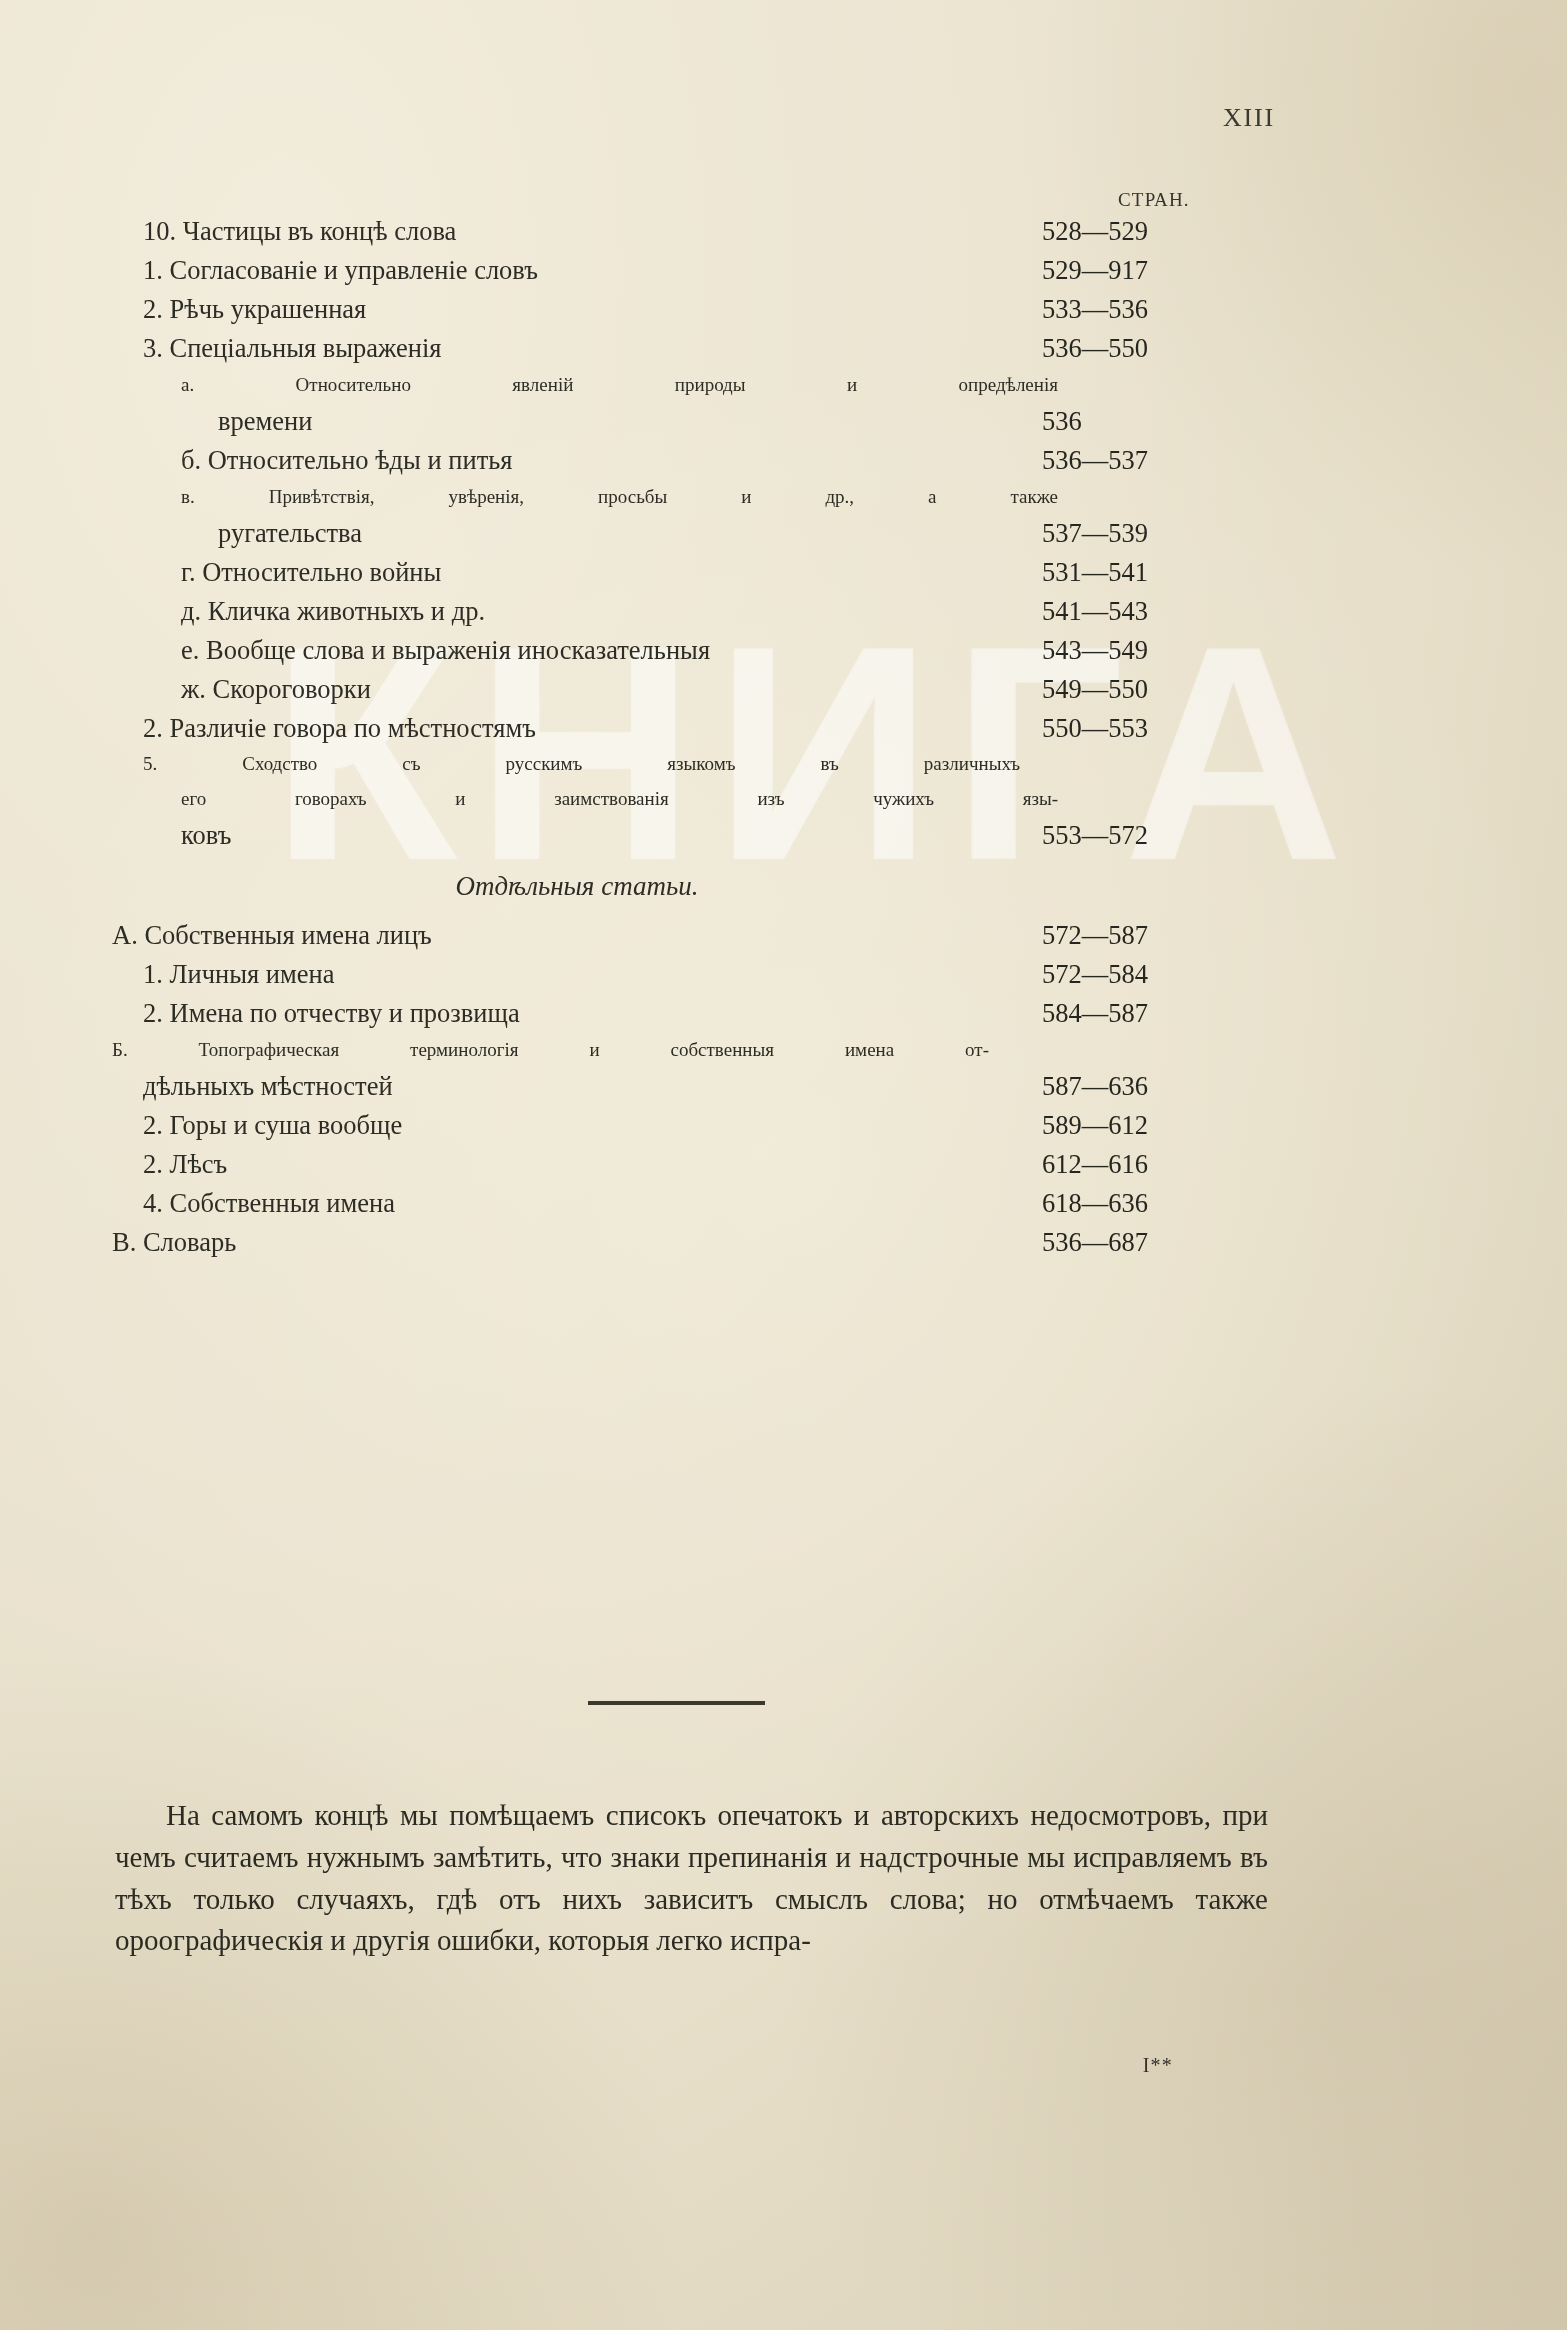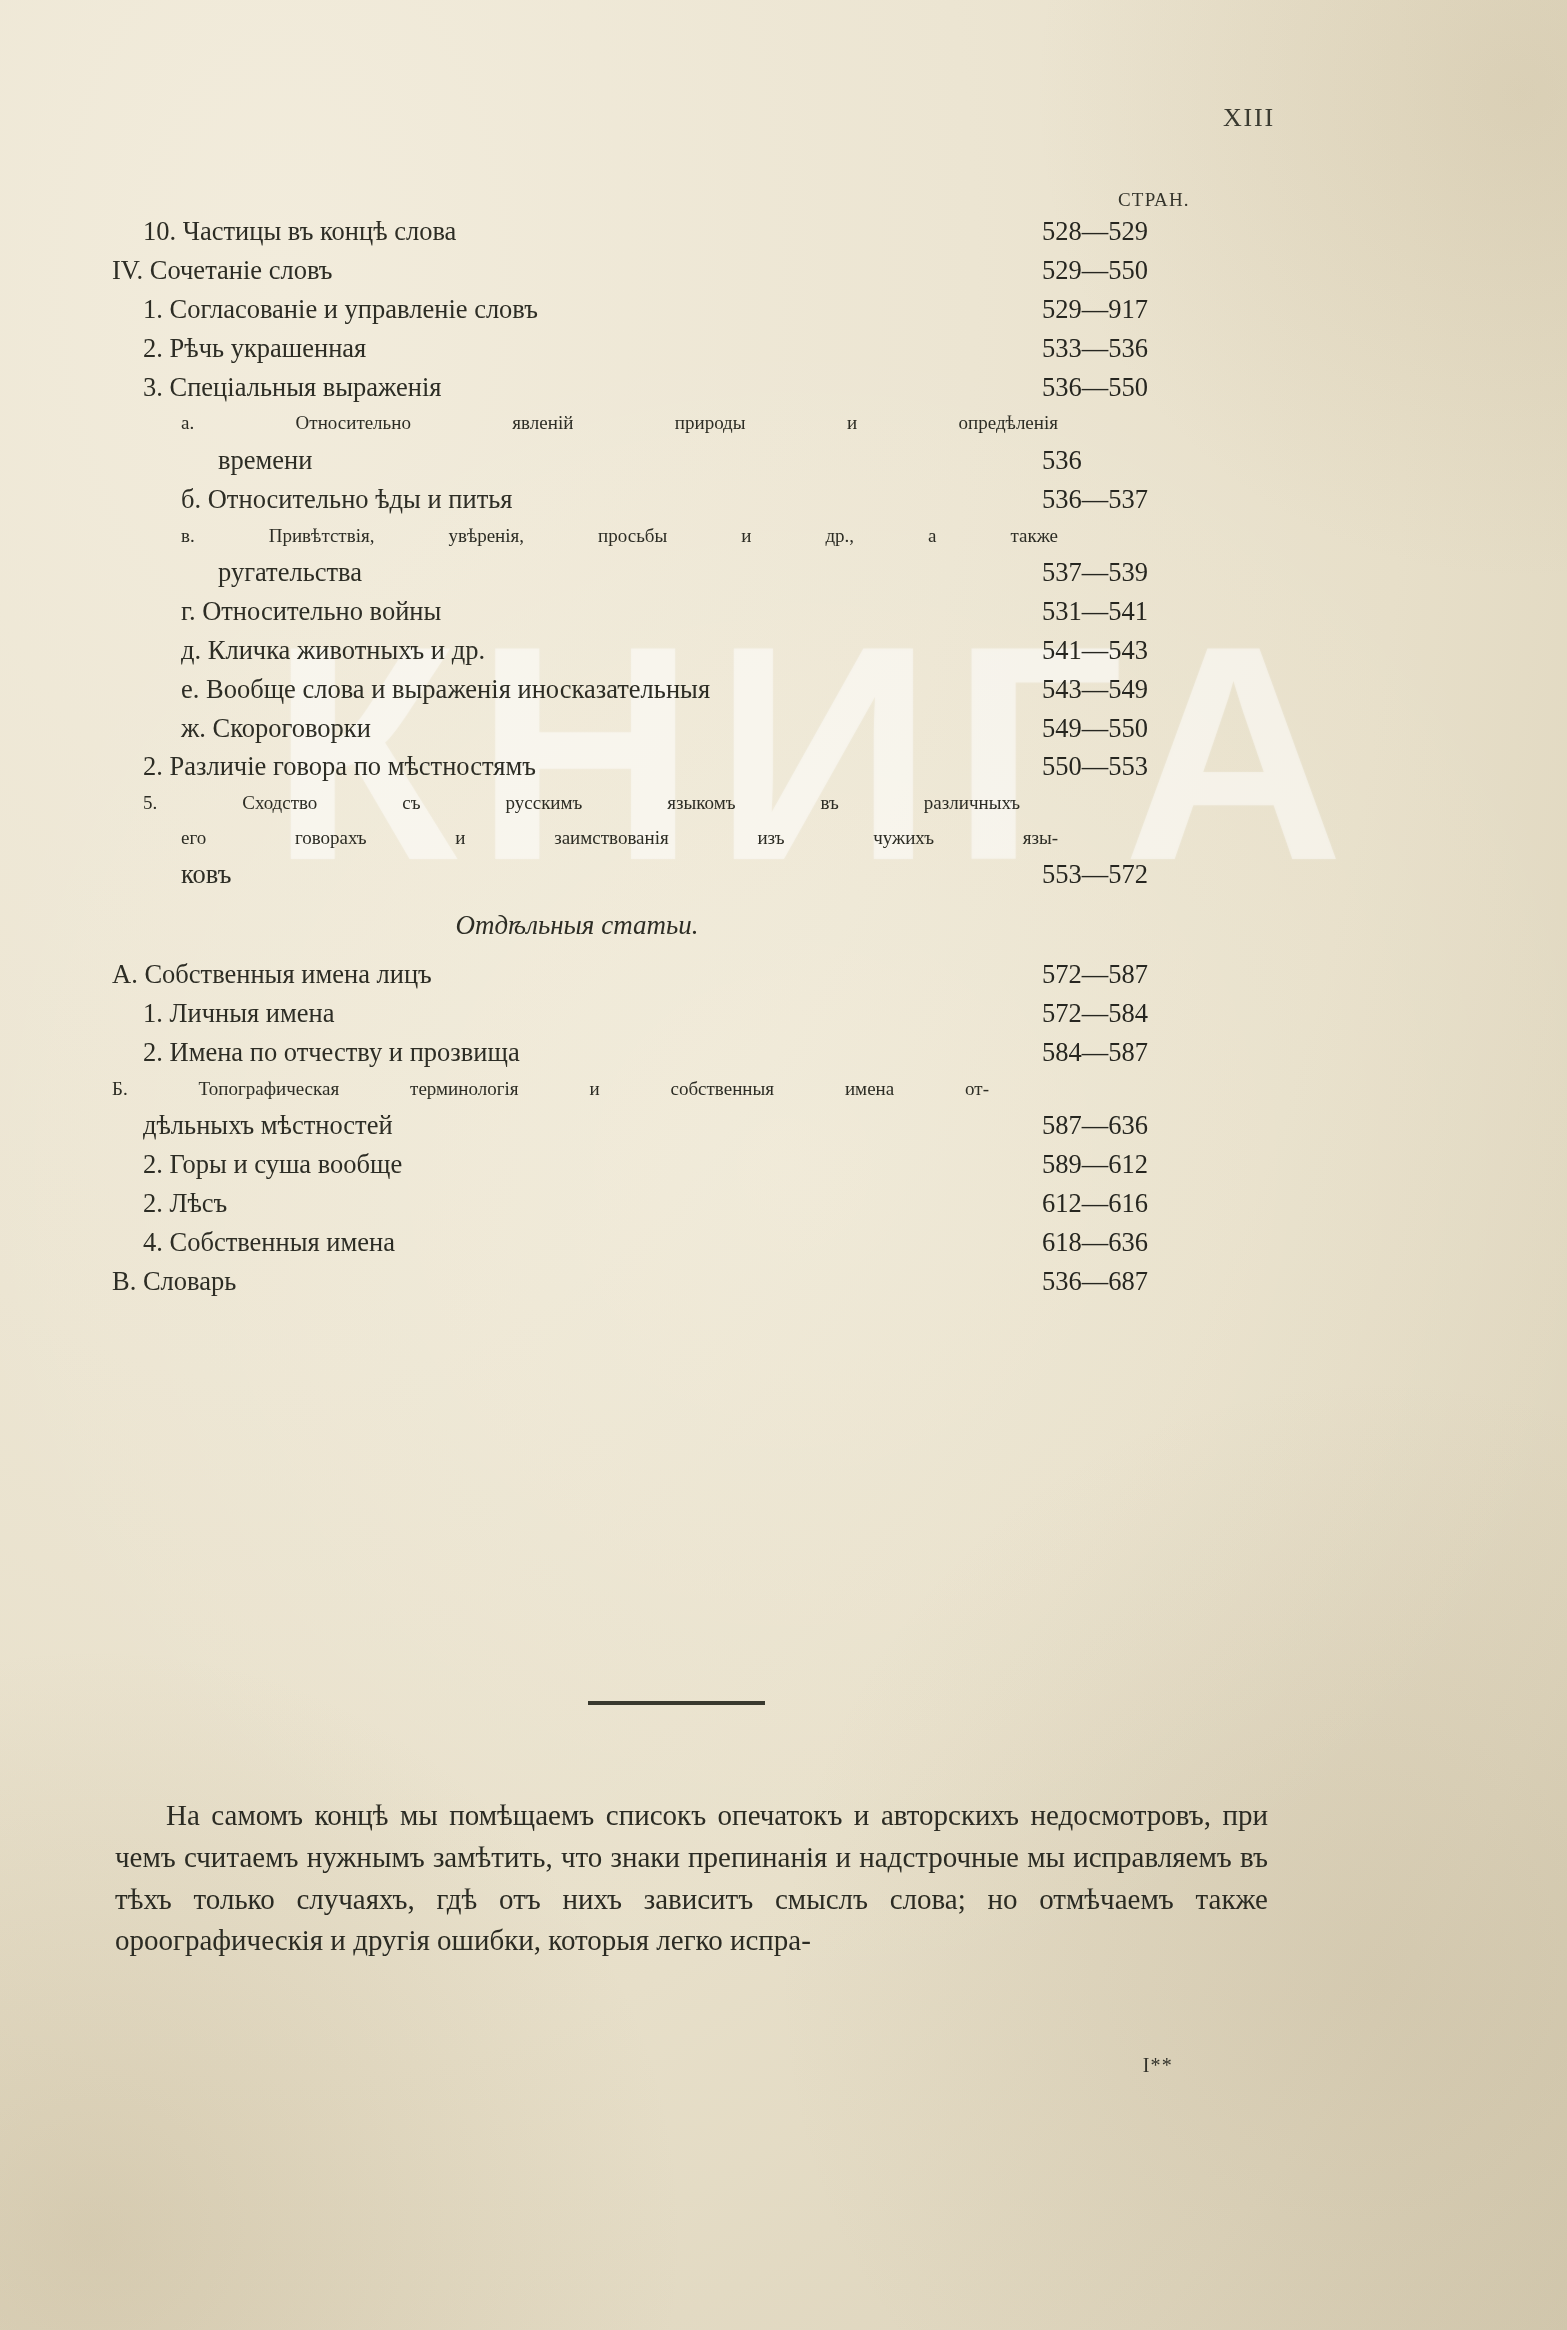--- a/index.html
+++ b/index.html
@@ -180,25 +180,20 @@
     <div class="col-head">СТРАН.</div>
 
     <div class="toc">
 
       <div class="row i1">
         <span class="label">10. Частицы въ концѣ слова</span>
         <span class="leaders">..................................................</span>
         <span class="pages">528—529</span>
       </div>
 
-      <div class="row i0">
-        <span class="label">IV. Сочетаніе словъ</span>
-        <span class="leaders">..................................................</span>
-        <span class="pages">529—550</span>
-      </div>
 
       <div class="row i1">
         <span class="label">1. Согласованіе и управленіе словъ</span>
         <span class="leaders">..................................................</span>
         <span class="pages">529—917</span>
       </div>
 
       <div class="row i1">
         <span class="label">2. Рѣчь украшенная</span>
         <span class="leaders">..................................................</span>

